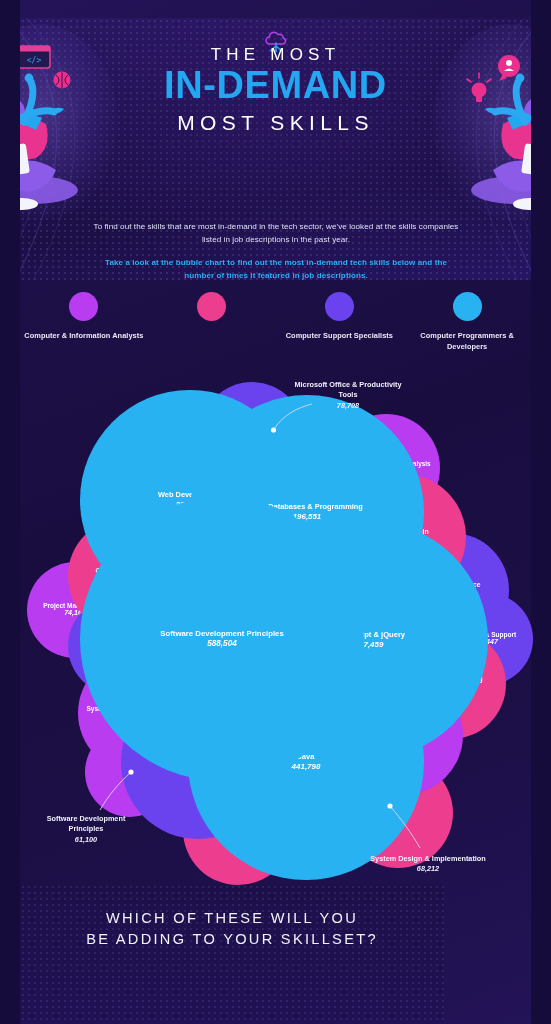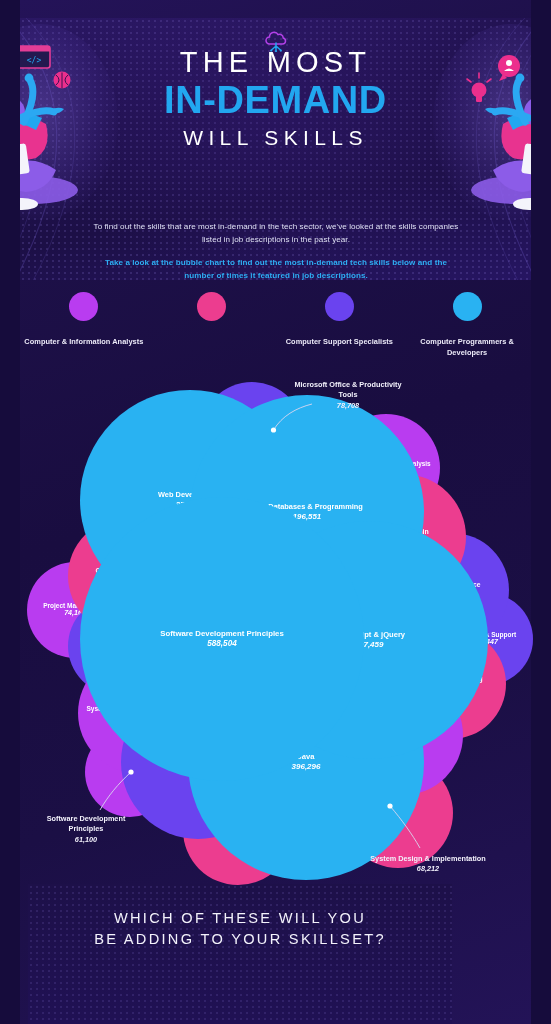--- a/index.html
+++ b/index.html
@@ -39,54 +39,54 @@
   .arcs.l{left:-40px;}
   .arcs.r{right:-40px;}
 
   .illus{position:absolute;top:0;width:120px;height:262px;}
   .illus.l{left:-22px;}
   .illus.r{right:-22px;}
 
   .cloud-icon{position:absolute;left:50%;top:8px;transform:translateX(-50%);}
 
   .title-wrap{position:absolute;left:0;right:0;top:26px;text-align:center;}
-  .t-1{color:#ffffff;font-size:29px;letter-spacing:5.2px;font-weight:400;line-height:1.25;}
+  .t-1{color:#ffffff;font-size:17px;letter-spacing:5.2px;font-weight:400;line-height:1.25;}
   .t-2{color:#22a7f0;font-size:38px;letter-spacing:.6px;font-weight:800;line-height:1.04;margin-top:1px;}
   .t-3{color:#ffffff;font-size:21px;letter-spacing:5.4px;font-weight:400;line-height:1.3;margin-top:3px;}
 
   .para{position:absolute;left:72px;width:368px;text-align:center;
         color:#dfe0f4;font-size:8.1px;line-height:1.62;letter-spacing:.06px;}
   .p1{top:152px;}
   .p2{top:202px;}
   .p3{top:238px;color:#2eaef4;font-weight:700;font-size:8.1px;line-height:1.62;}
 
   
   .legend{position:absolute;left:0;top:292px;width:511px;height:74px;
           display:flex;justify-content:space-around;align-items:flex-start;}
   .legend-item{width:120px;display:flex;flex-direction:column;align-items:center;}
   .legend-dot{width:29px;height:29px;border-radius:50%;}
-  .legend-label{margin-top:16px;text-align:center;color:#eceaf8;
+  .legend-label{margin-top:10px;text-align:center;color:#eceaf8;
                 font-size:7.4px;font-weight:700;line-height:1.42;letter-spacing:.05px;}
 
   
   .chart{position:absolute;left:0;top:372px;width:511px;height:510px;}
   .bubble{position:absolute;border-radius:50%;display:flex;flex-direction:column;
           align-items:center;justify-content:center;text-align:center;
           color:#ffffff;box-sizing:border-box;}
   .bubble .bname{font-weight:700;line-height:1.2;}
   .bubble .bval{font-weight:800;line-height:1.25;font-style:italic;}
 
   
   .callout{position:absolute;text-align:center;color:#f2f1fb;
            font-size:7.3px;font-weight:700;line-height:1.42;}
   .callout .cval{font-style:italic;font-weight:800;}
   .leader{position:absolute;overflow:visible;}
 
   
-  .footer{position:absolute;left:8px;top:884px;width:424px;height:140px;
+  .footer{position:absolute;left:0;top:884px;width:424px;height:140px;
           background:linear-gradient(180deg,#1d1049 0%,#201154 100%);overflow:hidden;}
   .footer .dots{opacity:.30;}
   .foot-q{position:absolute;left:0;right:0;top:24px;text-align:center;
           color:#f3f2fb;font-size:14.6px;letter-spacing:2.3px;line-height:1.42;font-weight:400;}
   .foot-brand{position:absolute;left:0;right:0;top:81px;text-align:center;
           color:#ffffff;font-size:9.6px;font-weight:700;letter-spacing:.25px;}
 </style>
 </head>
 <body>
 
@@ -179,21 +179,21 @@
         <path d="M8.5 11 a4.6 4.6 0 0 1 8.6 -2.4 a3.6 3.6 0 0 1 5.1 3.3 a3.1 3.1 0 0 1 -0.6 6.1 H8.5 a3.5 3.5 0 0 1 0 -7z" fill="none" stroke="#b341e8" stroke-width="1.5"></path>
         <path d="M15 17 v7 M15 20 l-4.5 4 M15 20 l4.5 4" stroke="#22a7f0" stroke-width="1.5" fill="none" stroke-linecap="round"></path>
         <circle cx="15" cy="25" r="1.1" fill="#22a7f0"></circle>
         <circle cx="10.2" cy="24.6" r="1.1" fill="#22a7f0"></circle>
         <circle cx="19.8" cy="24.6" r="1.1" fill="#22a7f0"></circle>
       </svg>
 
       <div class="title-wrap">
         <div class="t-1">THE MOST</div>
         <div class="t-2">IN-DEMAND</div>
-        <div class="t-3">WILL SKILLS</div>
+        <div class="t-3">MOST SKILLS</div>
       </div>
 
       <div class="para p2">To find out the skills that are most in-demand in the tech sector, we've looked at the skills companies listed in job descriptions in the past year.</div>
       <div class="para p3">Take a look at the bubble chart to find out the most in-demand tech skills below and the number of times it featured in job descriptions.</div>
     </div>
 
     <div class="legend" id="legend">
         <div class="legend-item">
           <div class="legend-dot" style="background: rgb(185, 60, 240);"></div>
           <div class="legend-label">Computer &amp; Information Analysts</div>
@@ -216,21 +216,21 @@
     <div class="bubble" style="left: 60px; top: 125px; height: 284px; width: 284px; background: rgb(41, 178, 242); z-index: 142;">
           <div class="bname" style="font-size: 7.8px; max-width: 262.7px;">Software Development Principles</div>
           <div class="bval" style="font-size: 8.2px;">588,504</div>
         </div>
         <div class="bubble" style="left: 230px; top: 149px; height: 238px; width: 238px; background: rgb(41, 178, 242); z-index: 119;">
           <div class="bname" style="font-size: 7.6px; max-width: 220.15px;">JavaScript &amp; jQuery</div>
           <div class="bval" style="font-size: 8px;">407,459</div>
         </div>
         <div class="bubble" style="left: 168px; top: 272px; height: 236px; width: 236px; background: rgb(41, 178, 242); z-index: 118;">
           <div class="bname" style="font-size: 7.6px; max-width: 218.3px;">Java</div>
-          <div class="bval" style="font-size: 8px;">396,296</div>
+          <div class="bval" style="font-size: 8px;">441,798</div>
         </div>
         <div class="bubble" style="left: 170px; top: 23px; height: 234px; width: 234px; background: rgb(41, 178, 242); z-index: 117;">
           <div class="bname" style="font-size: 7.4px; max-width: 216.45px;">SQL Databases &amp; Programming</div>
           <div class="bval" style="font-size: 7.9px;">196,551</div>
         </div>
         <div class="bubble" style="left: 60px; top: 18px; height: 220px; width: 220px; background: rgb(41, 178, 242); z-index: 110;">
           <div class="bname" style="font-size: 7.4px; max-width: 203.5px;">Web Development</div>
           <div class="bval" style="font-size: 7.9px;">353,189</div>
         </div>
         <div class="bubble" style="left: 101px; top: 313px; height: 154px; width: 154px; background: rgb(106, 67, 239); z-index: 77;">

